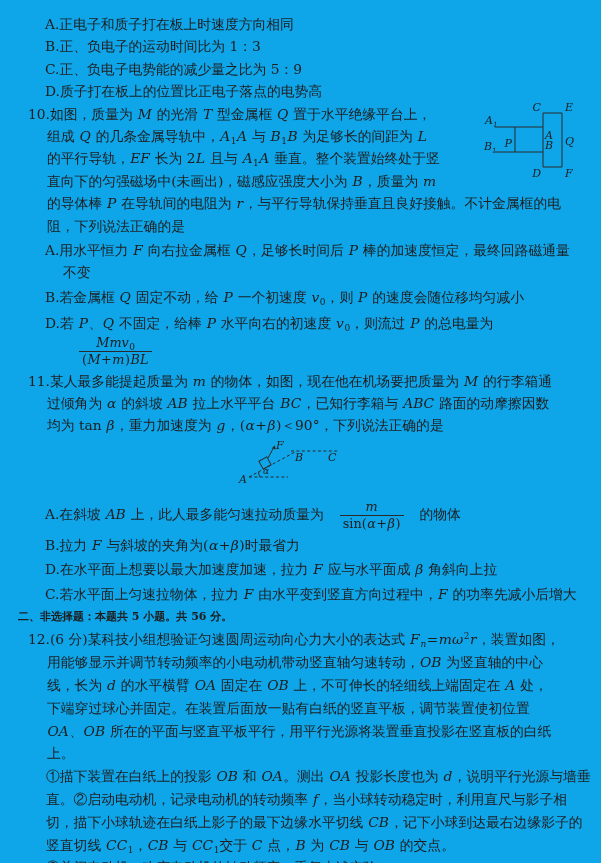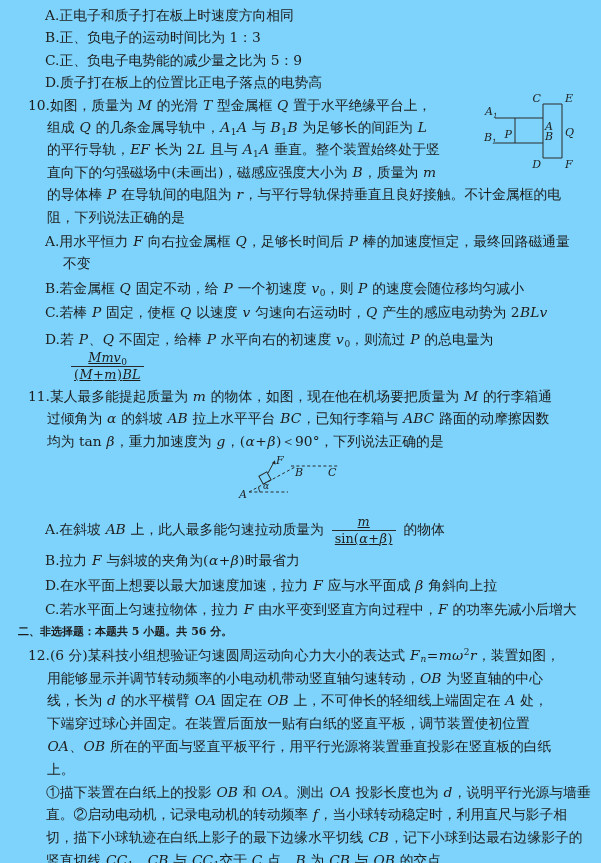--- a/index.html
+++ b/index.html
@@ -1,40 +1,40 @@
 <!DOCTYPE html>
 <html><head>
 <meta charset="utf-8">
 <style>
   html,body{margin:0;padding:0;}
   body{background:#e8e8e6;}
   .page{
     position:relative;
     width:601px;height:863px;
     margin:0 auto;
-    background:#7dd3fc;
+    background:#0ea5e9;
     overflow:hidden;
     box-sizing:border-box;
-    padding-top:4px;
+    padding-top:13px;
     font-family:"DejaVu Serif","Liberation Serif",serif;
     color:#1d1d1d;
     font-size:13.8px;
     line-height:22.4px;
   }
   .ln{margin:0 24px 0 45px;}
   .qpara{margin:0 40px 0 28px;padding-left:19px;text-indent:-19px;}
   .opt{margin:2px 24px 0 45px;padding-left:18px;text-indent:-18px;}
   .steps{margin:0 8px 0 46px;line-height:22.8px;}
   .q12p{line-height:22.8px;}
   .sec-head{margin:1px 24px 0 18px;font-weight:bold;font-size:11px;line-height:22.4px;}
   sub{font-size:9px;line-height:0;vertical-align:-2.5px;}
   sup{font-size:9px;line-height:0;vertical-align:5px;}
   i{font-style:italic;padding:0 0.5px;}
   .frac{display:inline-block;vertical-align:middle;text-align:center;
-        font-size:12.8px;line-height:1.25;margin:0 8px;text-indent:0;text-decoration:underline;}
+        font-size:12.8px;line-height:1.25;margin:0 16px;text-indent:0;}
   .frac .den{border-top:1px solid #2a2a2a;padding:0 3px;display:block;}
   .frac .num{display:block;padding:0 3px;}
   .fracline{margin-top:4px;margin-bottom:2px;}
   .q10wrap{position:relative;}
   .q10-spacer{float:right;width:118px;height:68px;}
   .q10-fig{position:absolute;top:0px;right:22px;width:100px;height:78px;}
   .q11-figrow{position:relative;height:55px;margin:3px 0 4px 0;}
   .q11-fig{position:absolute;left:236px;top:0;}
   svg text{font-family:"DejaVu Serif","Liberation Serif",serif;font-style:italic;fill:#1d1d1d;}
 </style>
@@ -72,21 +72,20 @@
         <text x="66" y="36" font-size="11">A</text>
         <text x="86" y="42" font-size="11">Q</text>
         <text x="66" y="46" font-size="11">B</text>
         <text x="62" y="74" font-size="11" text-anchor="end">D</text>
         <text x="86" y="74" font-size="11">F</text>
       </svg>
     </div>
     <div class="qpara"><span class="q10-spacer"></span><span>10.</span><span>如图，质量为 <i>M</i> 的光滑 <i>T</i> 型金属框 <i>Q</i> 置于水平绝缘平台上，组成 <i>Q</i> 的几条金属导轨中，<i>A</i><sub>1</sub><i>A</i> 与 <i>B</i><sub>1</sub><i>B</i> 为足够长的间距为 <i>L</i> 的平行导轨，<i>EF</i> 长为 2<i>L</i> 且与 <i>A</i><sub>1</sub><i>A</i> 垂直。整个装置始终处于竖直向下的匀强磁场中(未画出)，磁感应强度大小为 <i>B</i>，质量为 <i>m</i> 的导体棒 <i>P</i> 在导轨间的电阻为 <i>r</i>，与平行导轨保持垂直且良好接触。不计金属框的电阻，下列说法正确的是</span></div>
     <div class="opt"><span>A.</span><span>用水平恒力 <i>F</i> 向右拉金属框 <i>Q</i>，足够长时间后 <i>P</i> 棒的加速度恒定，最终回路磁通量不变</span></div>
     <div class="opt"><span>B.</span><span>若金属框 <i>Q</i> 固定不动，给 <i>P</i> 一个初速度 <i>v</i><sub>0</sub>，则 <i>P</i> 的速度会随位移均匀减小</span></div>
-    <div class="opt"><span>C.</span><span>若棒 <i>P</i> 固定，使框 <i>Q</i> 以速度 <i>v</i> 匀速向右运动时，<i>Q</i> 产生的感应电动势为 2<i>BLv</i></span></div>
     <div class="opt fracline"><span>D.</span><span>若 <i>P</i>、<i>Q</i> 不固定，给棒 <i>P</i> 水平向右的初速度 <i>v</i><sub>0</sub>，则流过 <i>P</i> 的总电量为</span><span class="frac"><span class="num"><i>Mmv</i><sub>0</sub></span><span class="den">(<i>M</i>+<i>m</i>)<i>BL</i></span></span></div>
   </div>
 
   <div>
     <div class="qpara"><span>11.</span><span>某人最多能提起质量为 <i>m</i> 的物体，如图，现在他在机场要把质量为 <i>M</i> 的行李箱通过倾角为 <i>α</i> 的斜坡 <i>AB</i> 拉上水平平台 <i>BC</i>，已知行李箱与 <i>ABC</i> 路面的动摩擦因数均为 tan <i>β</i>，重力加速度为 <i>g</i>，(<i>α</i>+<i>β</i>)＜90°，下列说法正确的是</span></div>
     <div class="q11-figrow">
       <svg class="q11-fig" width="115" height="55" viewBox="0 0 115 55">
         <g stroke="#2b2b2b" stroke-width="1" fill="none">
           <line x1="13" y1="37" x2="52" y2="37" stroke-dasharray="3,2.4"></line>
           <line x1="13" y1="37" x2="59" y2="12" stroke-dasharray="3,2.4"></line>

